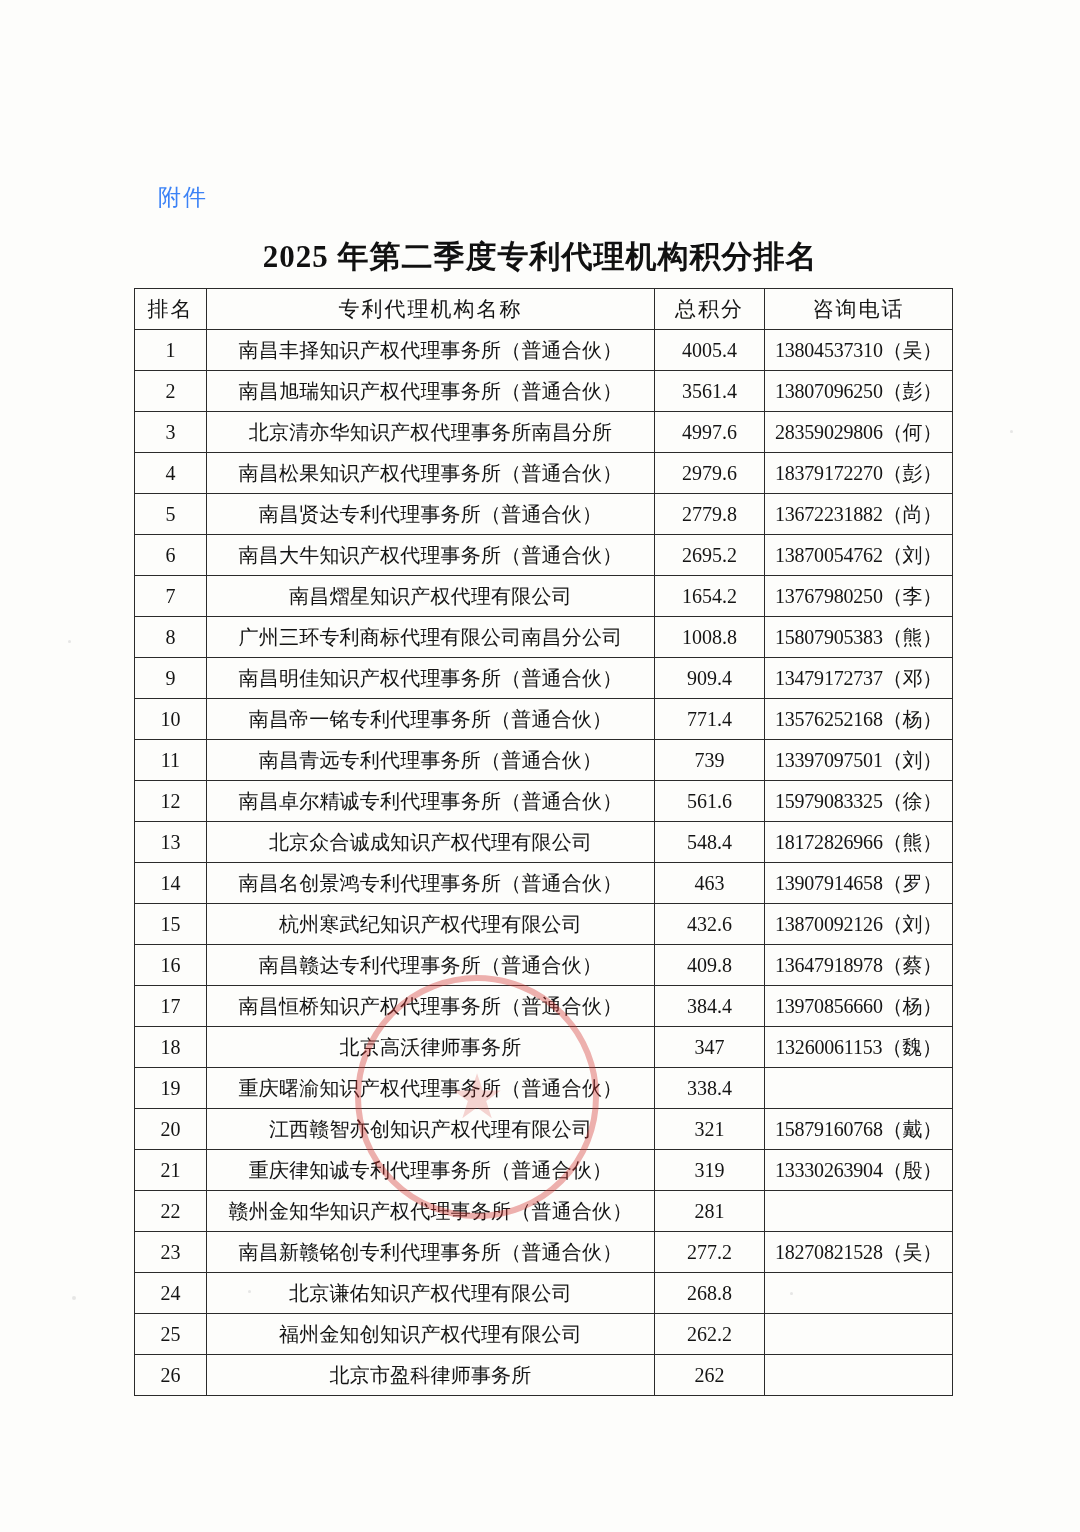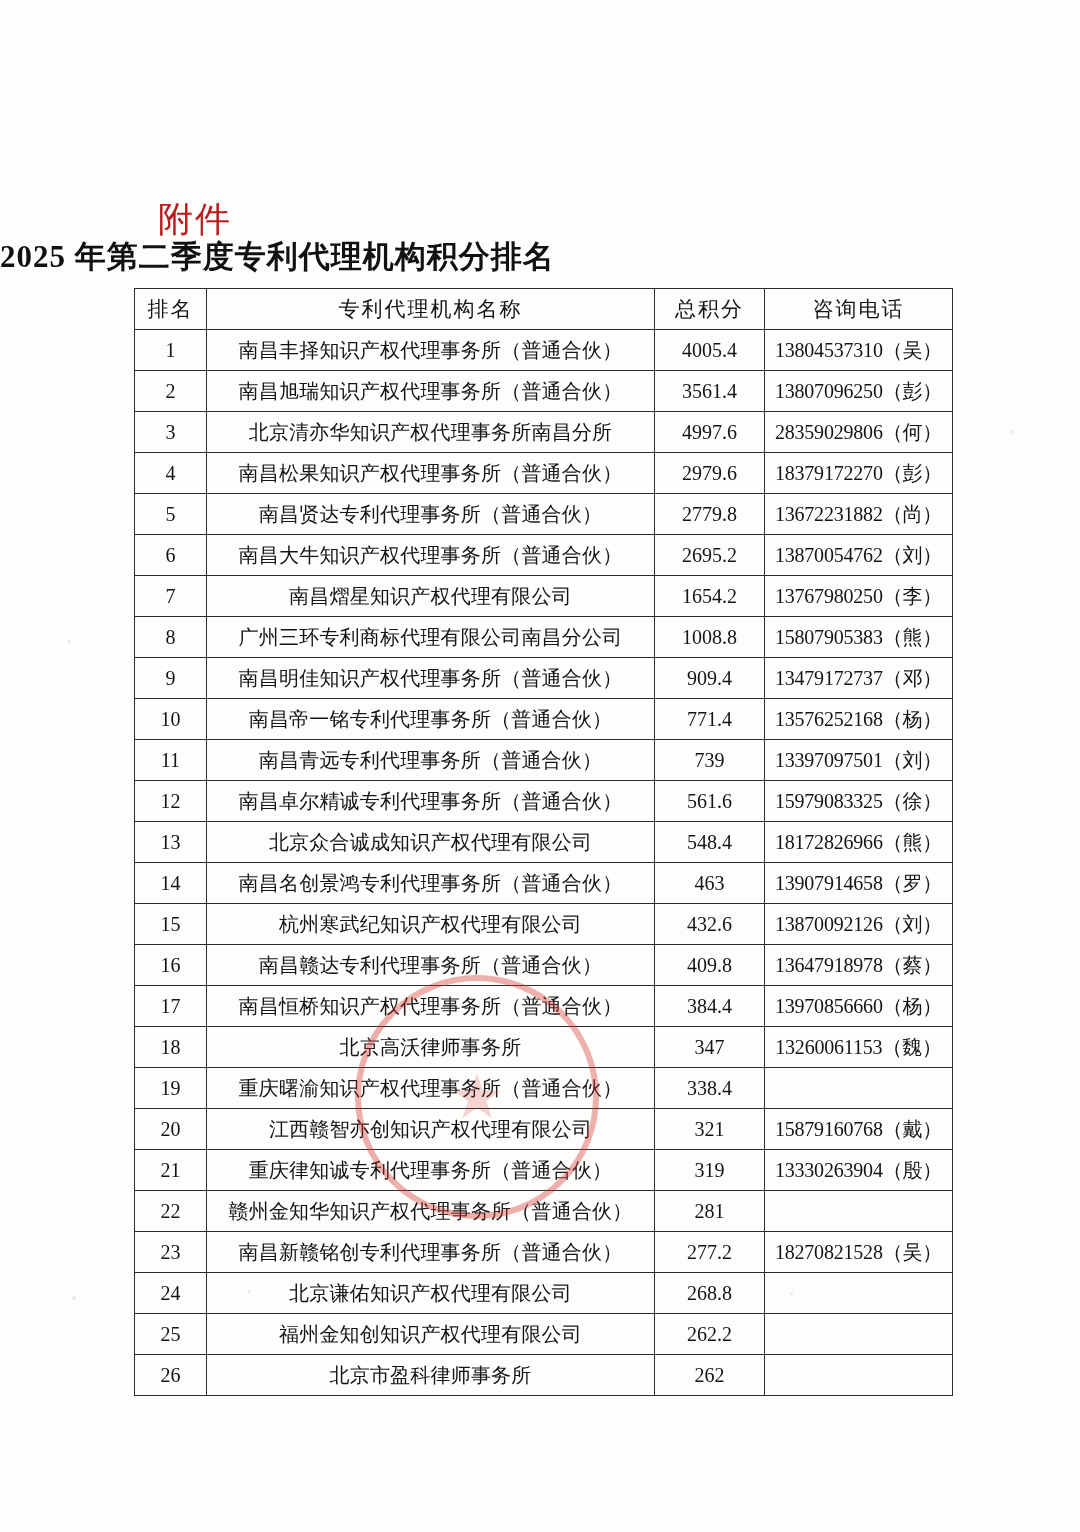--- a/index.html
+++ b/index.html
@@ -26,31 +26,31 @@
   
   .speck {
     position: absolute;
     background: #cfcfcf;
     border-radius: 50%;
     opacity: .5;
   }
   .attachment-label {
     position: absolute;
     left: 158px;
-    top: 196px;
-    font-size: 35px;
+    top: 182px;
+    font-size: 23px;
     letter-spacing: 2px;
-    color: #b91c1c;
+    color: #3b82f6;
   }
   .doc-title {
     position: absolute;
     left: 0;
     top: 236px;
     width: 1080px;
-    text-align: left;
+    text-align: center;
     font-size: 31px;
     font-weight: bold;
     letter-spacing: 1px;
     color: #111;
   }
   .table-wrap {
     position: absolute;
     left: 134px;
     top: 288px;
     width: 818px;

